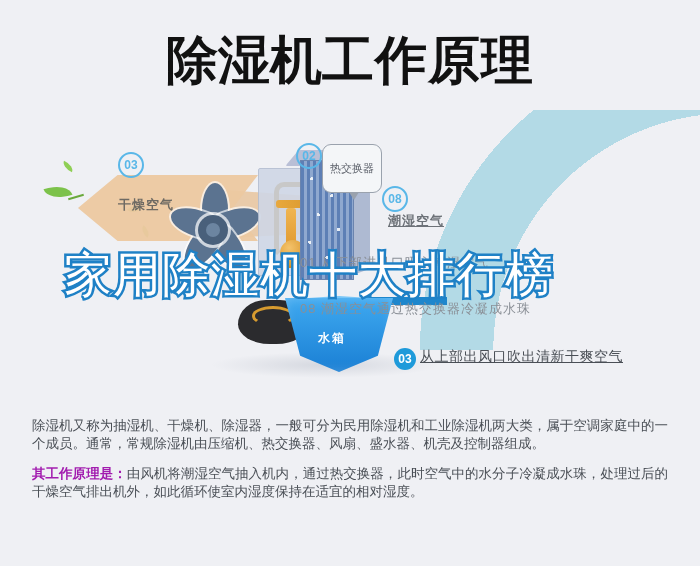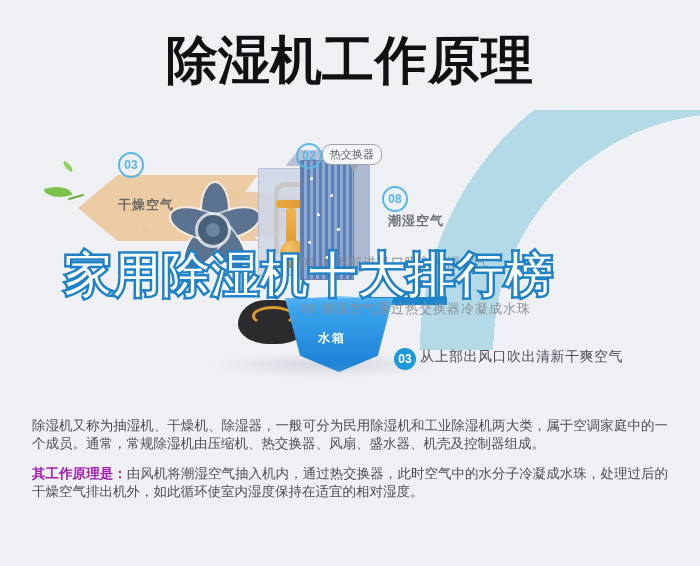--- a/index.html
+++ b/index.html
@@ -131,36 +131,36 @@
   .badge.hollow{border:2px solid #59b7e8;color:#59b7e8;background:transparent;}
   .badge.solid{background:#1e9ada;color:#fff;}
 
   .b-03a{left:118px;top:152px;}
   .b-02{left:296px;top:143px;text-align:center;}
   .b-01{left:382px;top:186px;}
   .b-03b{left:394px;top:348px;}
 
   .callout{
     position:absolute;left:322px;top:144px;
-    padding:2px 7px;border:1px solid #9aa2ad;border-radius:9px;background:#f4f6f8;
+    padding:16px 7px;border:1px solid #9aa2ad;border-radius:9px;background:#f4f6f8;
     font-size:11px;color:#5c616a;white-space:nowrap;
   }
   .callout:after{
     content:"";position:absolute;left:26px;top:100%;
     border-left:5px solid transparent;border-right:5px solid transparent;border-top:8px solid #9aa2ad;
   }
 
-  .lbl-wet{position:absolute;left:388px;top:212px;font-size:13px;color:#6d7278;font-weight:bold;letter-spacing:1px;}
+  .lbl-wet{position:absolute;left:388px;top:212px;font-size:13px;color:#6d7278;font-weight:bold;letter-spacing:1px;text-decoration:underline;}
 
   
   .faint{position:absolute;font-size:13px;color:#8a8f96;white-space:nowrap;letter-spacing:1px;}
   .faint-01{left:300px;top:254px;}
   .faint-02{left:300px;top:300px;}
 
-  .step3-line{position:absolute;left:420px;top:348px;font-size:14px;color:#4a4f56;white-space:nowrap;letter-spacing:.5px;}
+  .step3-line{position:absolute;left:420px;top:348px;font-size:14px;color:#4a4f56;white-space:nowrap;letter-spacing:.5px;text-decoration:underline;}
 
   
   .overlay{
     position:absolute;left:0;top:252px;width:618px;text-align:center;
     font-size:48px;line-height:46px;font-weight:normal;letter-spacing:1px;
     color:#ffffff;
     -webkit-text-stroke:5px #1f81c6;
     paint-order:stroke fill;
     text-shadow:0 0 0 #1f81c6;
     white-space:nowrap;

